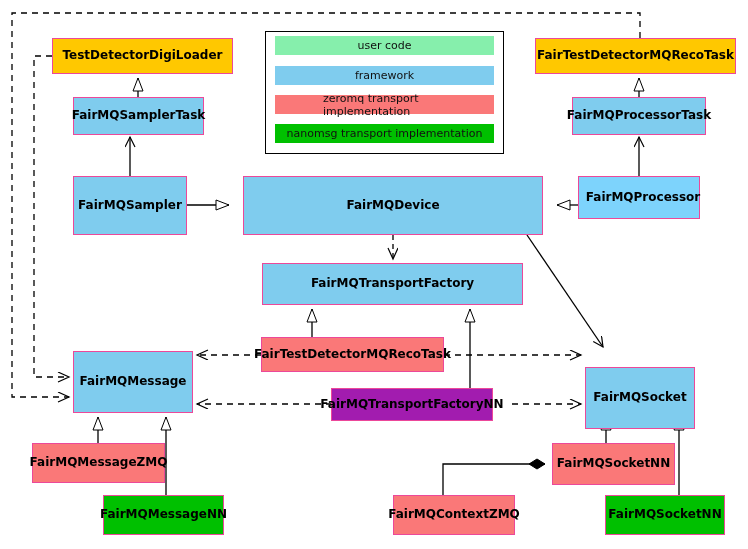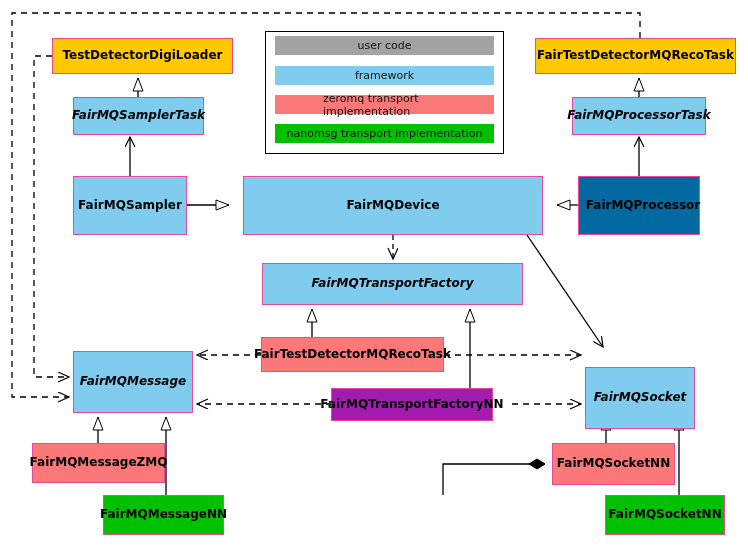--- a/index.html
+++ b/index.html
@@ -5,21 +5,21 @@
   html,body{margin:0;padding:0;background:#ffffff;}
   body{width:748px;height:549px;overflow:hidden;
        font-family:"DejaVu Sans","Liberation Sans",sans-serif;}
   #diagram{position:relative;width:748px;height:549px;}
   svg{position:absolute;top:0;left:0;width:748px;height:549px;}
   .node{position:absolute;box-sizing:border-box;border:1px solid #ec4899;
         display:flex;align-items:center;justify-content:center;
         text-align:center;line-height:1.15;}
   .node span{display:block;padding:0 6px;}
   .bold{font-weight:bold;font-size:12px;}
-  .abstract{font-weight:bold;font-style:italic;font-size:12px;}
+  .abstract{font-weight:bold;font-size:12px;}
   .legend-box{position:absolute;box-sizing:border-box;border:1.5px solid #000;
               background:#fff;}
   .legend-row{position:absolute;box-sizing:border-box;
               display:flex;align-items:center;justify-content:center;
               font-size:11px;color:#111;}
 </style>
 </head>
 <body>
 
 <div id="diagram">
@@ -95,21 +95,21 @@
   </div>
 
   <div class="node" style="left:73px;top:176px;width:114px;height:59px;background:#7FCCEE;">
     <span class="bold">FairMQSampler</span>
   </div>
 
   <div class="node" style="left:243px;top:176px;width:300px;height:59px;background:#7FCCEE;">
     <span class="bold">FairMQDevice</span>
   </div>
 
-  <div class="node" style="left:578px;top:176px;width:122px;height:59px;background:#0369a1;padding-left:8px;">
+  <div class="node" style="left:578px;top:176px;width:122px;height:43px;background:#7dd3fc;padding-left:8px;">
     <span class="bold">FairMQProcessor</span>
   </div>
 
   <div class="node" style="left:572px;top:97px;width:134px;height:38px;background:#7FCCEE;">
     <span class="abstract">FairMQProcessorTask</span>
   </div>
 
   <div class="node" style="left:535px;top:38px;width:201px;height:36px;background:#FFC800;">
     <span class="bold">FairTestDetectorMQRecoTask</span>
   </div>
@@ -139,28 +139,31 @@
   </div>
 
   <div class="node" style="left:103px;top:495px;width:121px;height:40px;background:#00C000;">
     <span class="bold">FairMQMessageNN</span>
   </div>
 
   <div class="node" style="left:552px;top:443px;width:123px;height:42px;background:#FA7878;">
     <span class="bold">FairMQSocketNN</span>
   </div>
 
+  <div class="node" style="left:393px;top:495px;width:122px;height:40px;background:#FA7878;">
+    <span class="bold">FairMQContextZMQ</span>
+  </div>
 
   <div class="node" style="left:605px;top:495px;width:120px;height:40px;background:#00C000;">
     <span class="bold">FairMQSocketNN</span>
   </div>
 
   <div class="legend-box" style="left:265px;top:31px;width:239px;height:123px;"></div>
 
-  <div class="legend-row" style="left:275px;top:36px;width:219px;height:19px;background:#a3a3a3;">
+  <div class="legend-row" style="left:275px;top:36px;width:219px;height:19px;background:#86efac;">
     <span>user code</span>
   </div>
   <div class="legend-row" style="left:275px;top:66px;width:219px;height:19px;background:#7FCCEE;">
     <span>framework</span>
   </div>
   <div class="legend-row" style="left:275px;top:95px;width:219px;height:19px;background:#FA7878;padding-left:48px;">
     <span>zeromq transport implementation</span>
   </div>
   <div class="legend-row" style="left:275px;top:124px;width:219px;height:19px;background:#00C000;">
     <span>nanomsg transport implementation</span>

